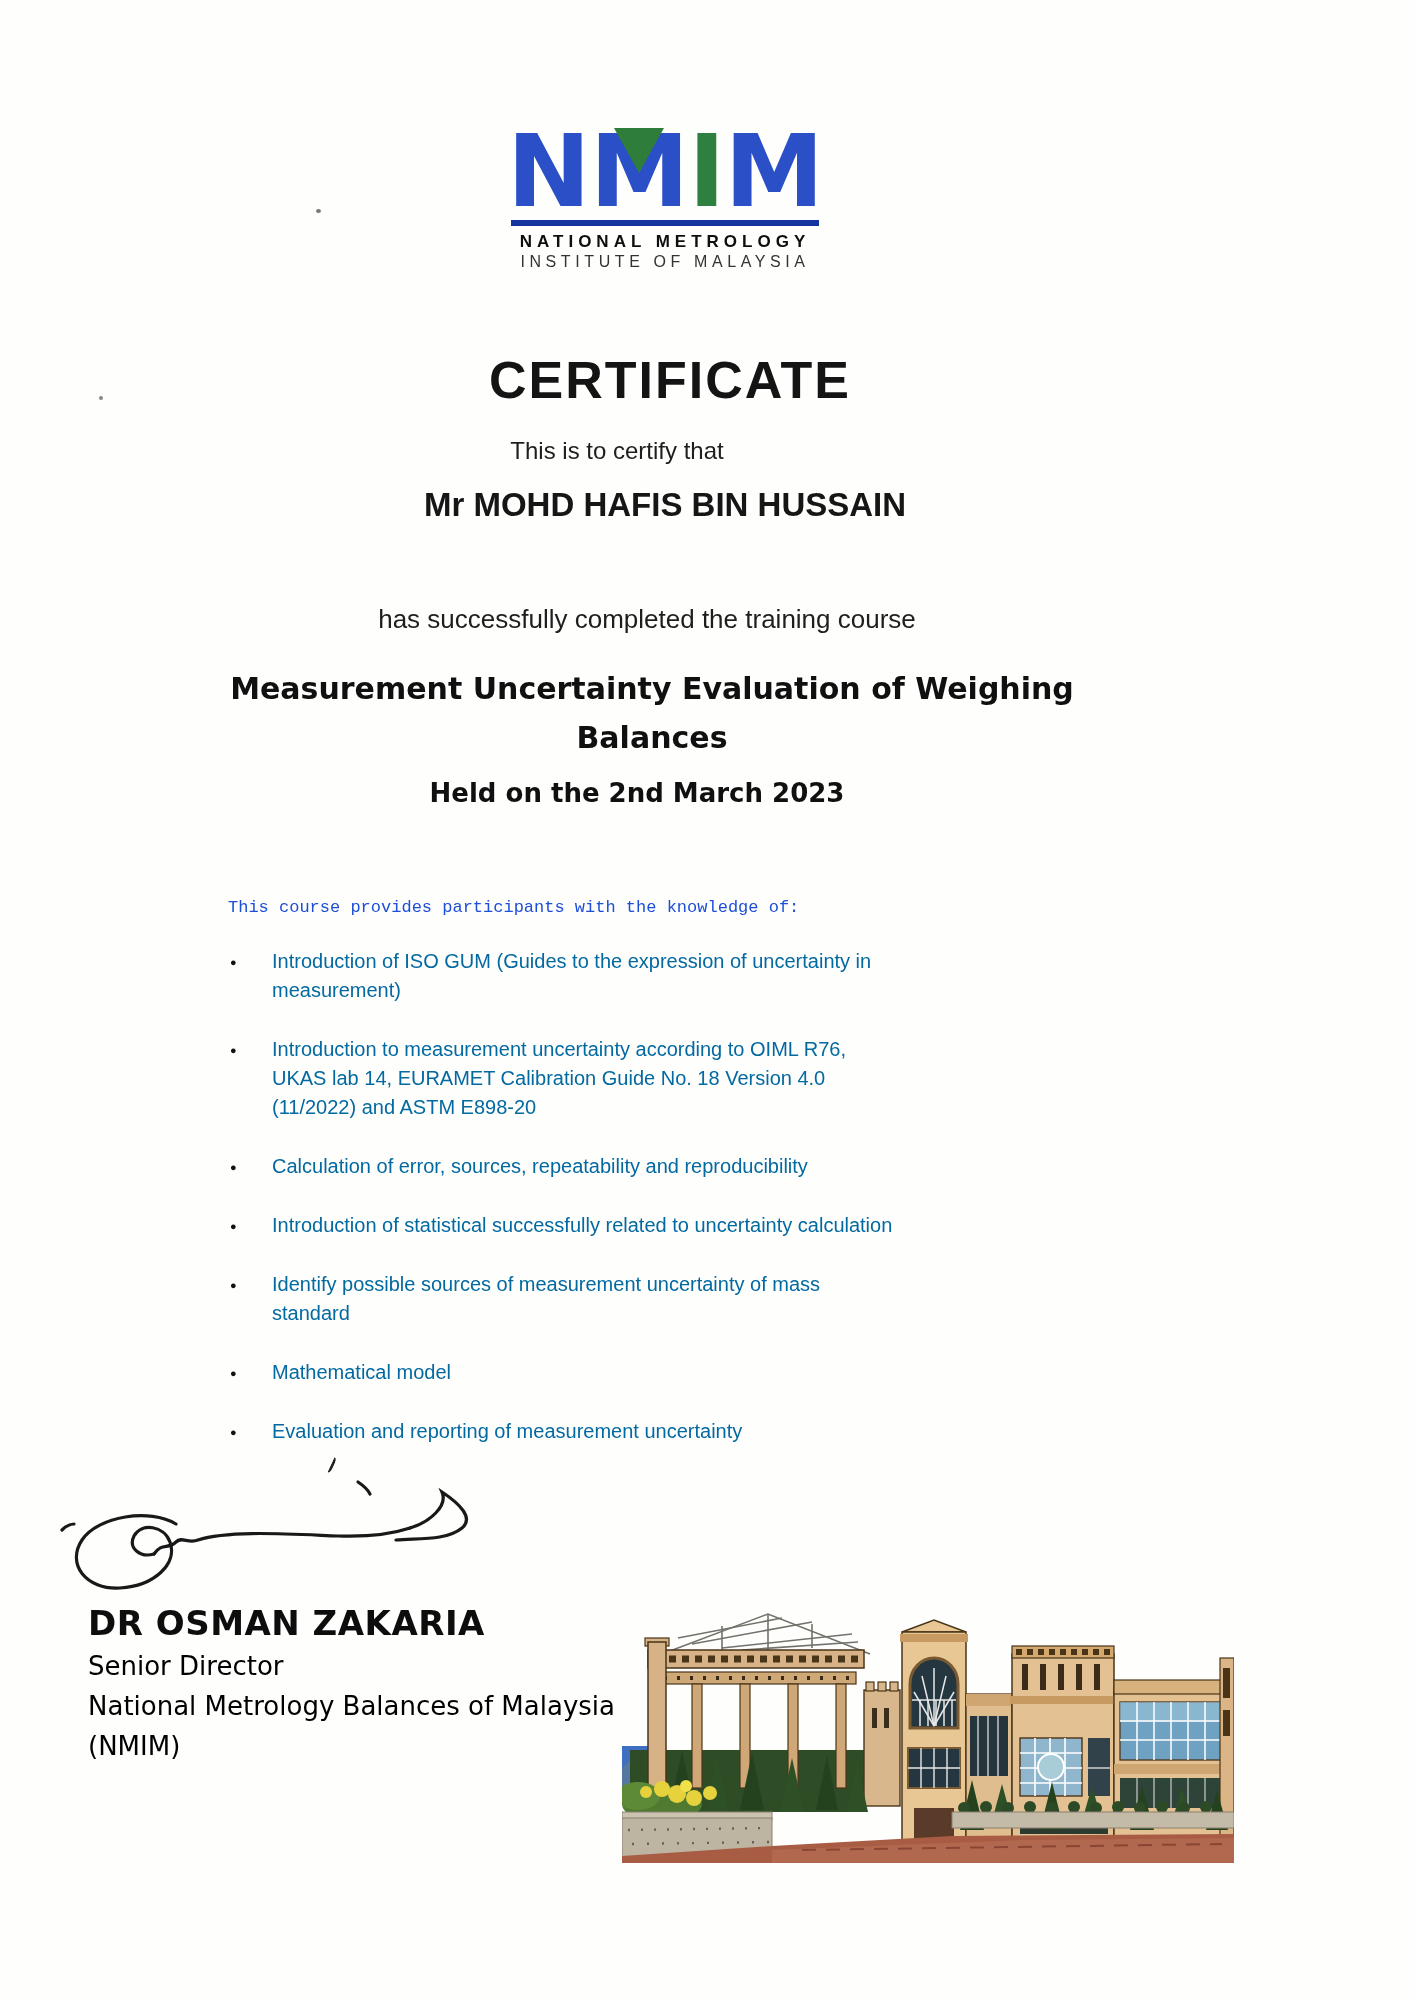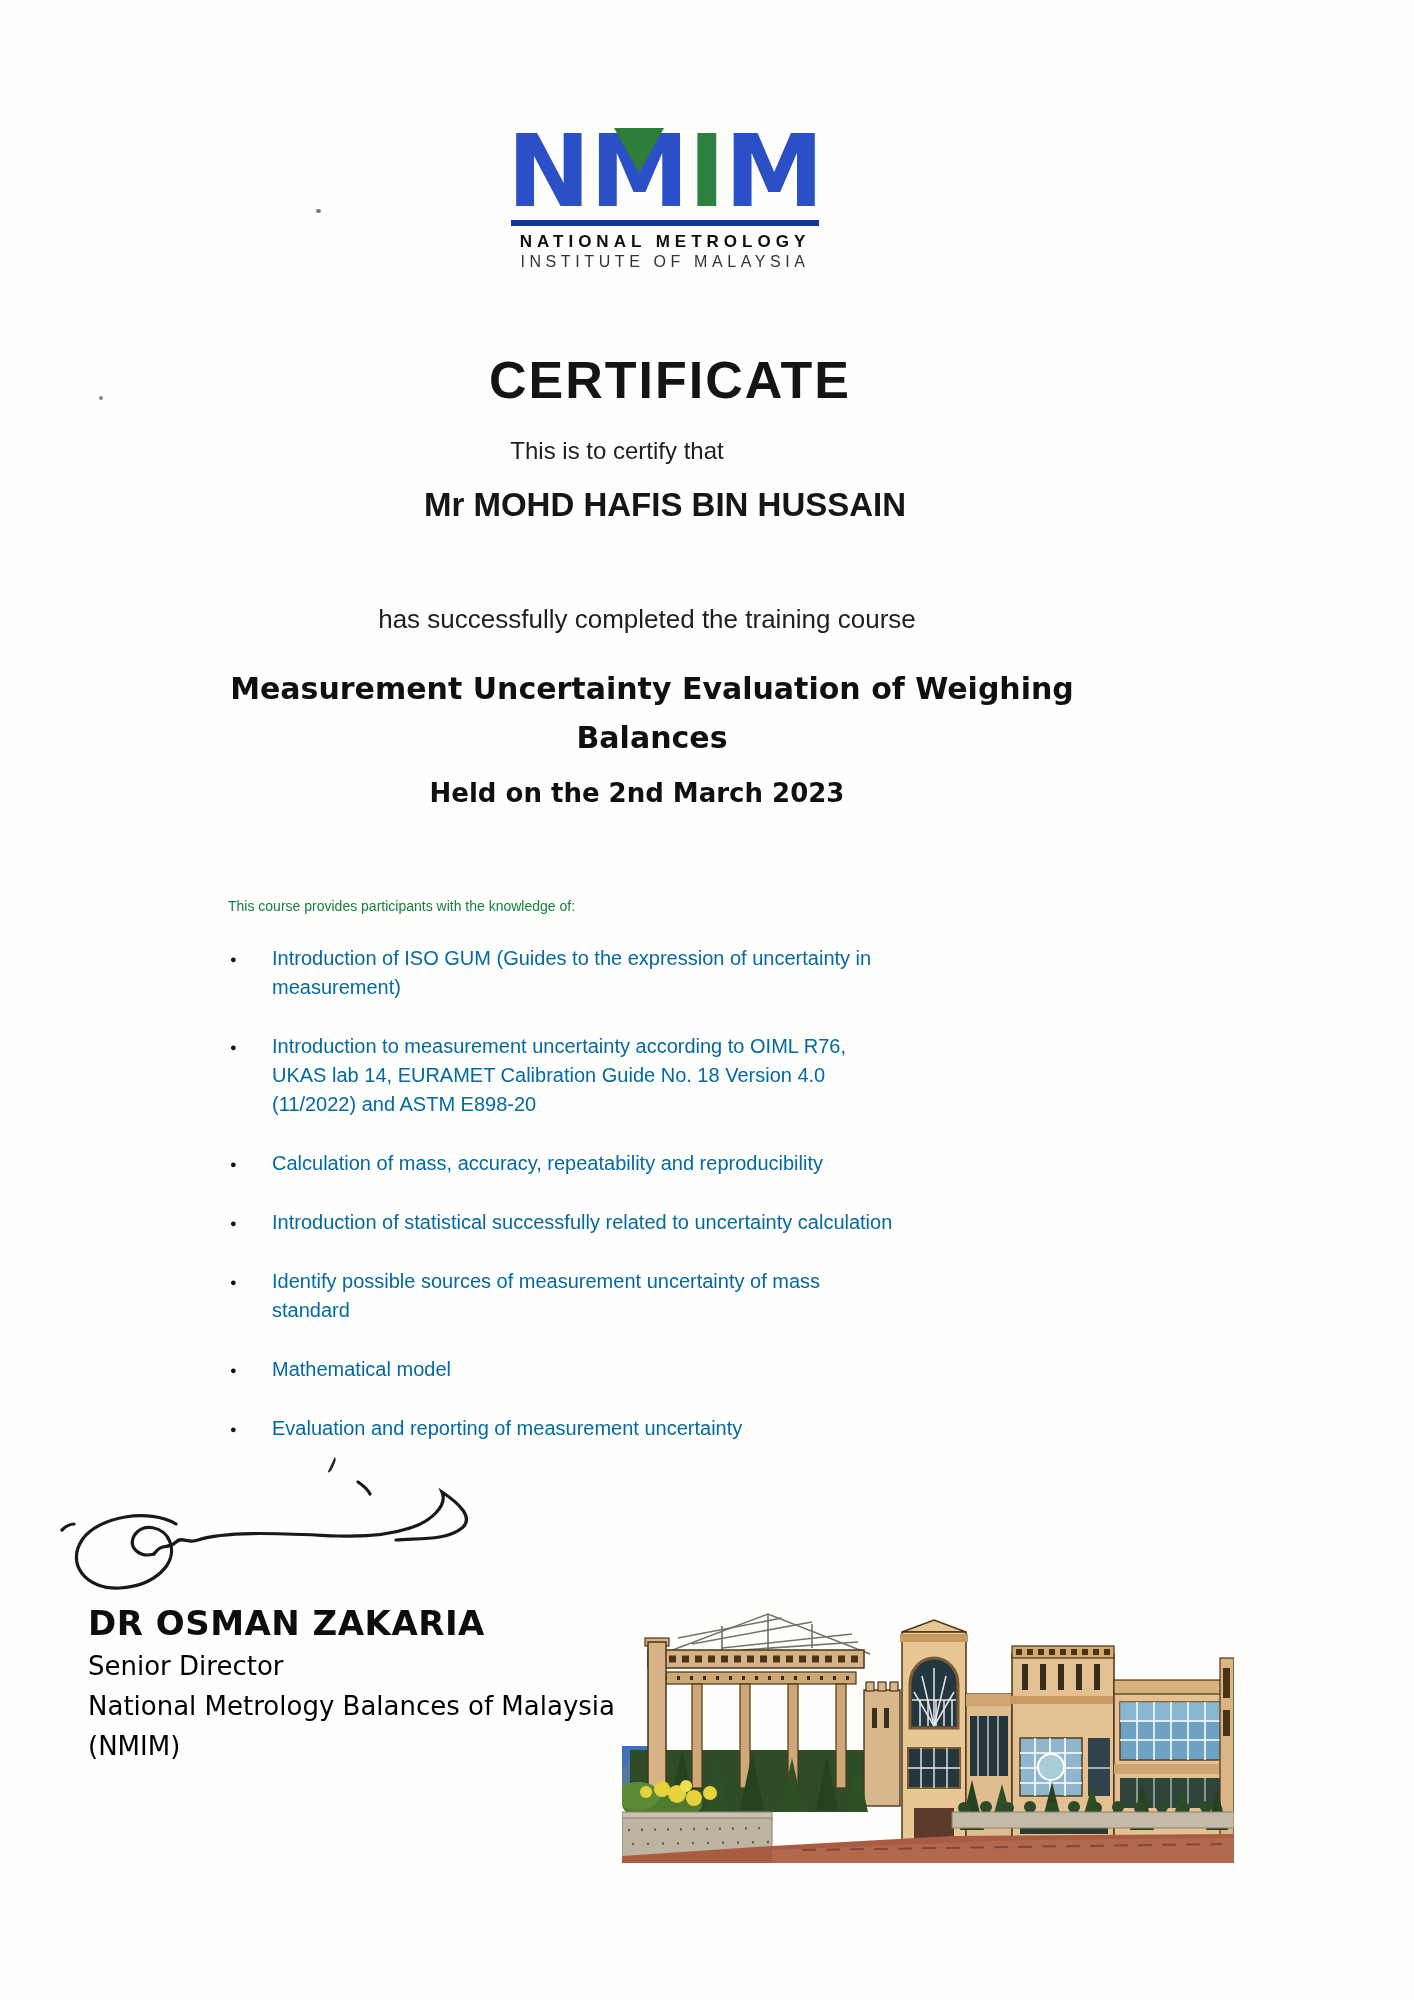--- a/index.html
+++ b/index.html
@@ -29,21 +29,21 @@
   .certify-line{top:437px; font-size:24px; transform:translateX(-90px); color:#1e1e1e;}
   .recipient{top:486px; font-size:33px; font-weight:700; transform:translateX(-42px); color:#161616;}
   .completed-line{top:604px; font-size:26px; transform:translateX(-60px); color:#1e1e1e;}
   .course-title{top:665px; font-family:"DejaVu Sans", sans-serif; font-size:30px; font-weight:700;
     line-height:1.62; white-space:pre-line; transform:translateX(-55px); color:#101010;}
   .held-on{top:778px; font-family:"DejaVu Sans", sans-serif; font-size:26px; font-weight:700;
     transform:translateX(-70px); color:#101010;}
 
   
   .knowledge{position:absolute; left:228px; top:898px; width:780px;}
-  .knowledge-intro{font-size:14px; color:#15803d;}
+  .knowledge-intro{font-size:17px; color:#1d4ed8;font-family:Liberation Mono, monospace;}
   ul.knowledge-list{list-style:none; margin:30px 0 0 0; padding:0;}
   li.k-item{position:relative; padding-left:44px; margin-bottom:30px; font-size:20px;
     line-height:29px; white-space:pre-line; color:#0369a1;}
   li.k-item::before{content:"●"; position:absolute; left:2px; top:1px; font-size:11px; color:#111;}
 
   
   .speck1{position:absolute; left:316px; top:209px; width:5px; height:4px; border-radius:50%; background:#4a4a4a; opacity:.75;}
   .speck2{position:absolute; left:99px; top:396px; width:4px; height:4px; border-radius:50%; background:#555; opacity:.7;}
   .pen-tick{position:absolute; left:327px; top:1456px; width:4px; height:17px;
     border-right:3px solid #222; border-radius:40%; transform:rotate(25deg);}
@@ -81,21 +81,21 @@
   <div class="cline held-on">Held on the 2nd March 2023</div>
 
   <div class="knowledge">
     <div class="knowledge-intro">This course provides participants with the knowledge of:</div>
     <ul class="knowledge-list">
         <li class="k-item">Introduction of ISO GUM (Guides to the expression of uncertainty in
 measurement)</li>
         <li class="k-item">Introduction to measurement uncertainty according to OIML R76,
 UKAS lab 14, EURAMET Calibration Guide No. 18 Version 4.0
 (11/2022) and ASTM E898-20</li>
-        <li class="k-item">Calculation of mass, accuracy, repeatability and reproducibility</li>
+        <li class="k-item">Calculation of error, sources, repeatability and reproducibility</li>
         <li class="k-item">Introduction of statistical successfully related to uncertainty calculation</li>
         <li class="k-item">Identify possible sources of measurement uncertainty of mass
 standard</li>
         <li class="k-item">Mathematical model</li>
         <li class="k-item">Evaluation and reporting of measurement uncertainty</li>
       </ul>
   </div>
 
   <div class="speck1"></div>
   <div class="speck2"></div>

